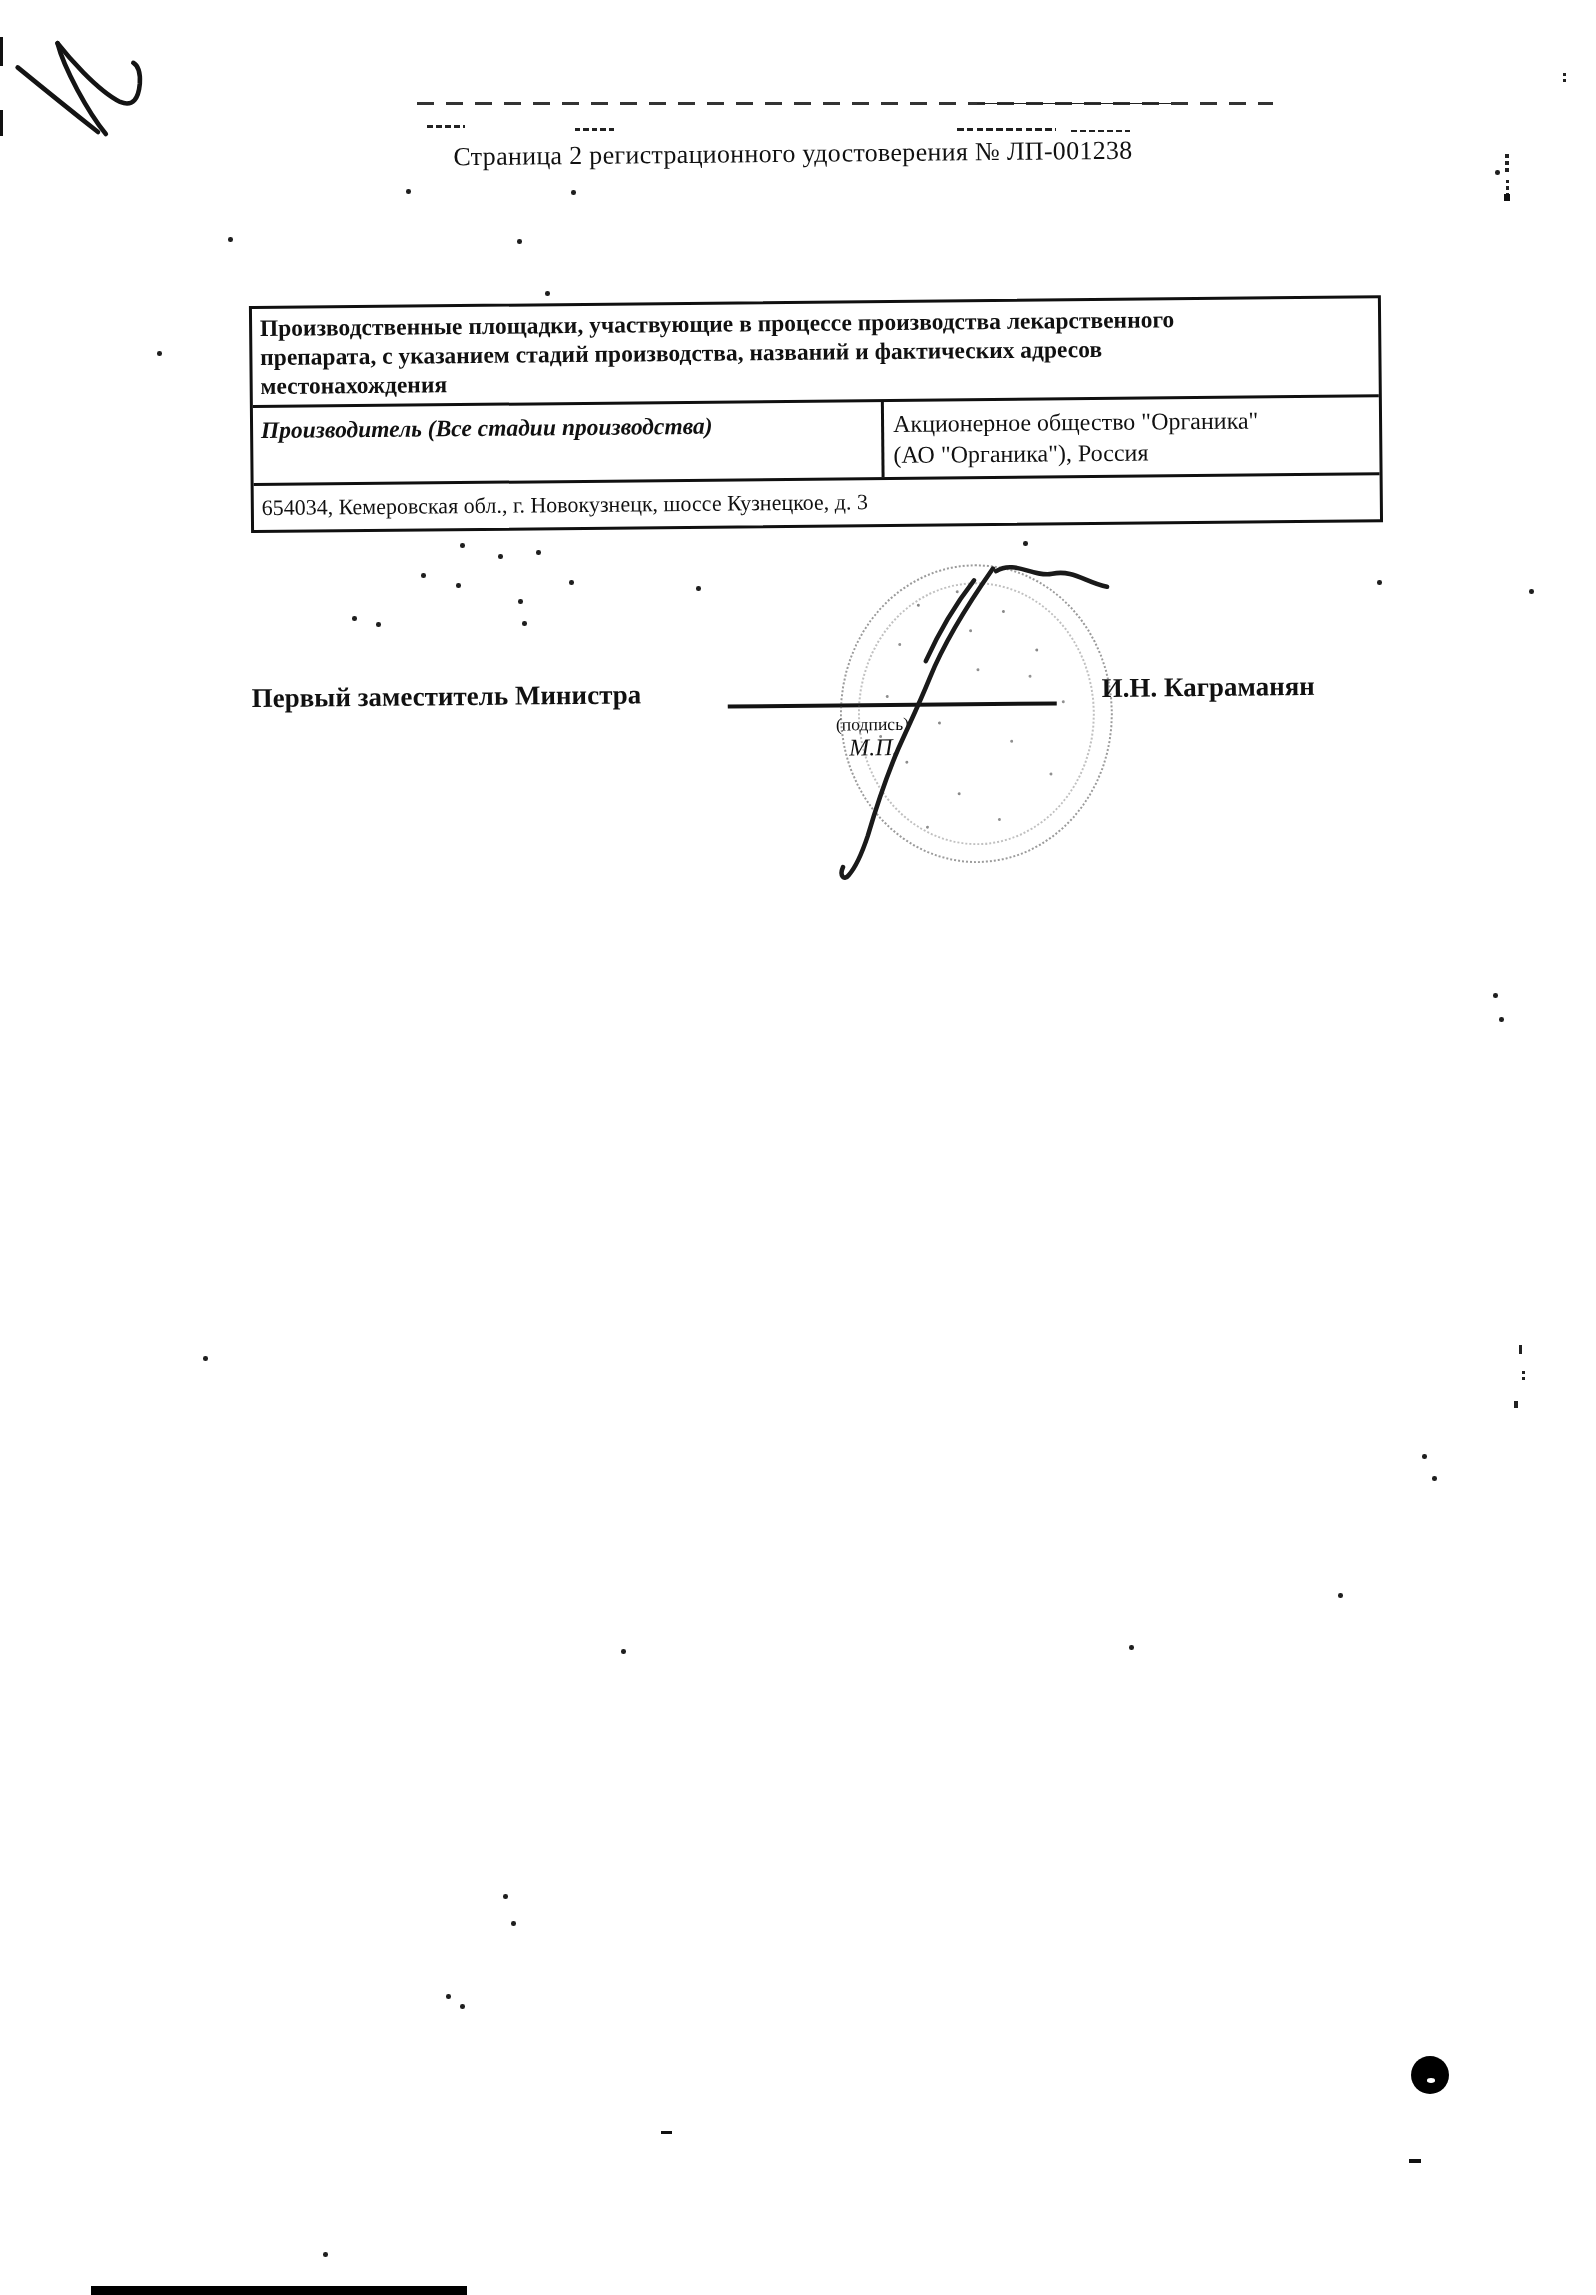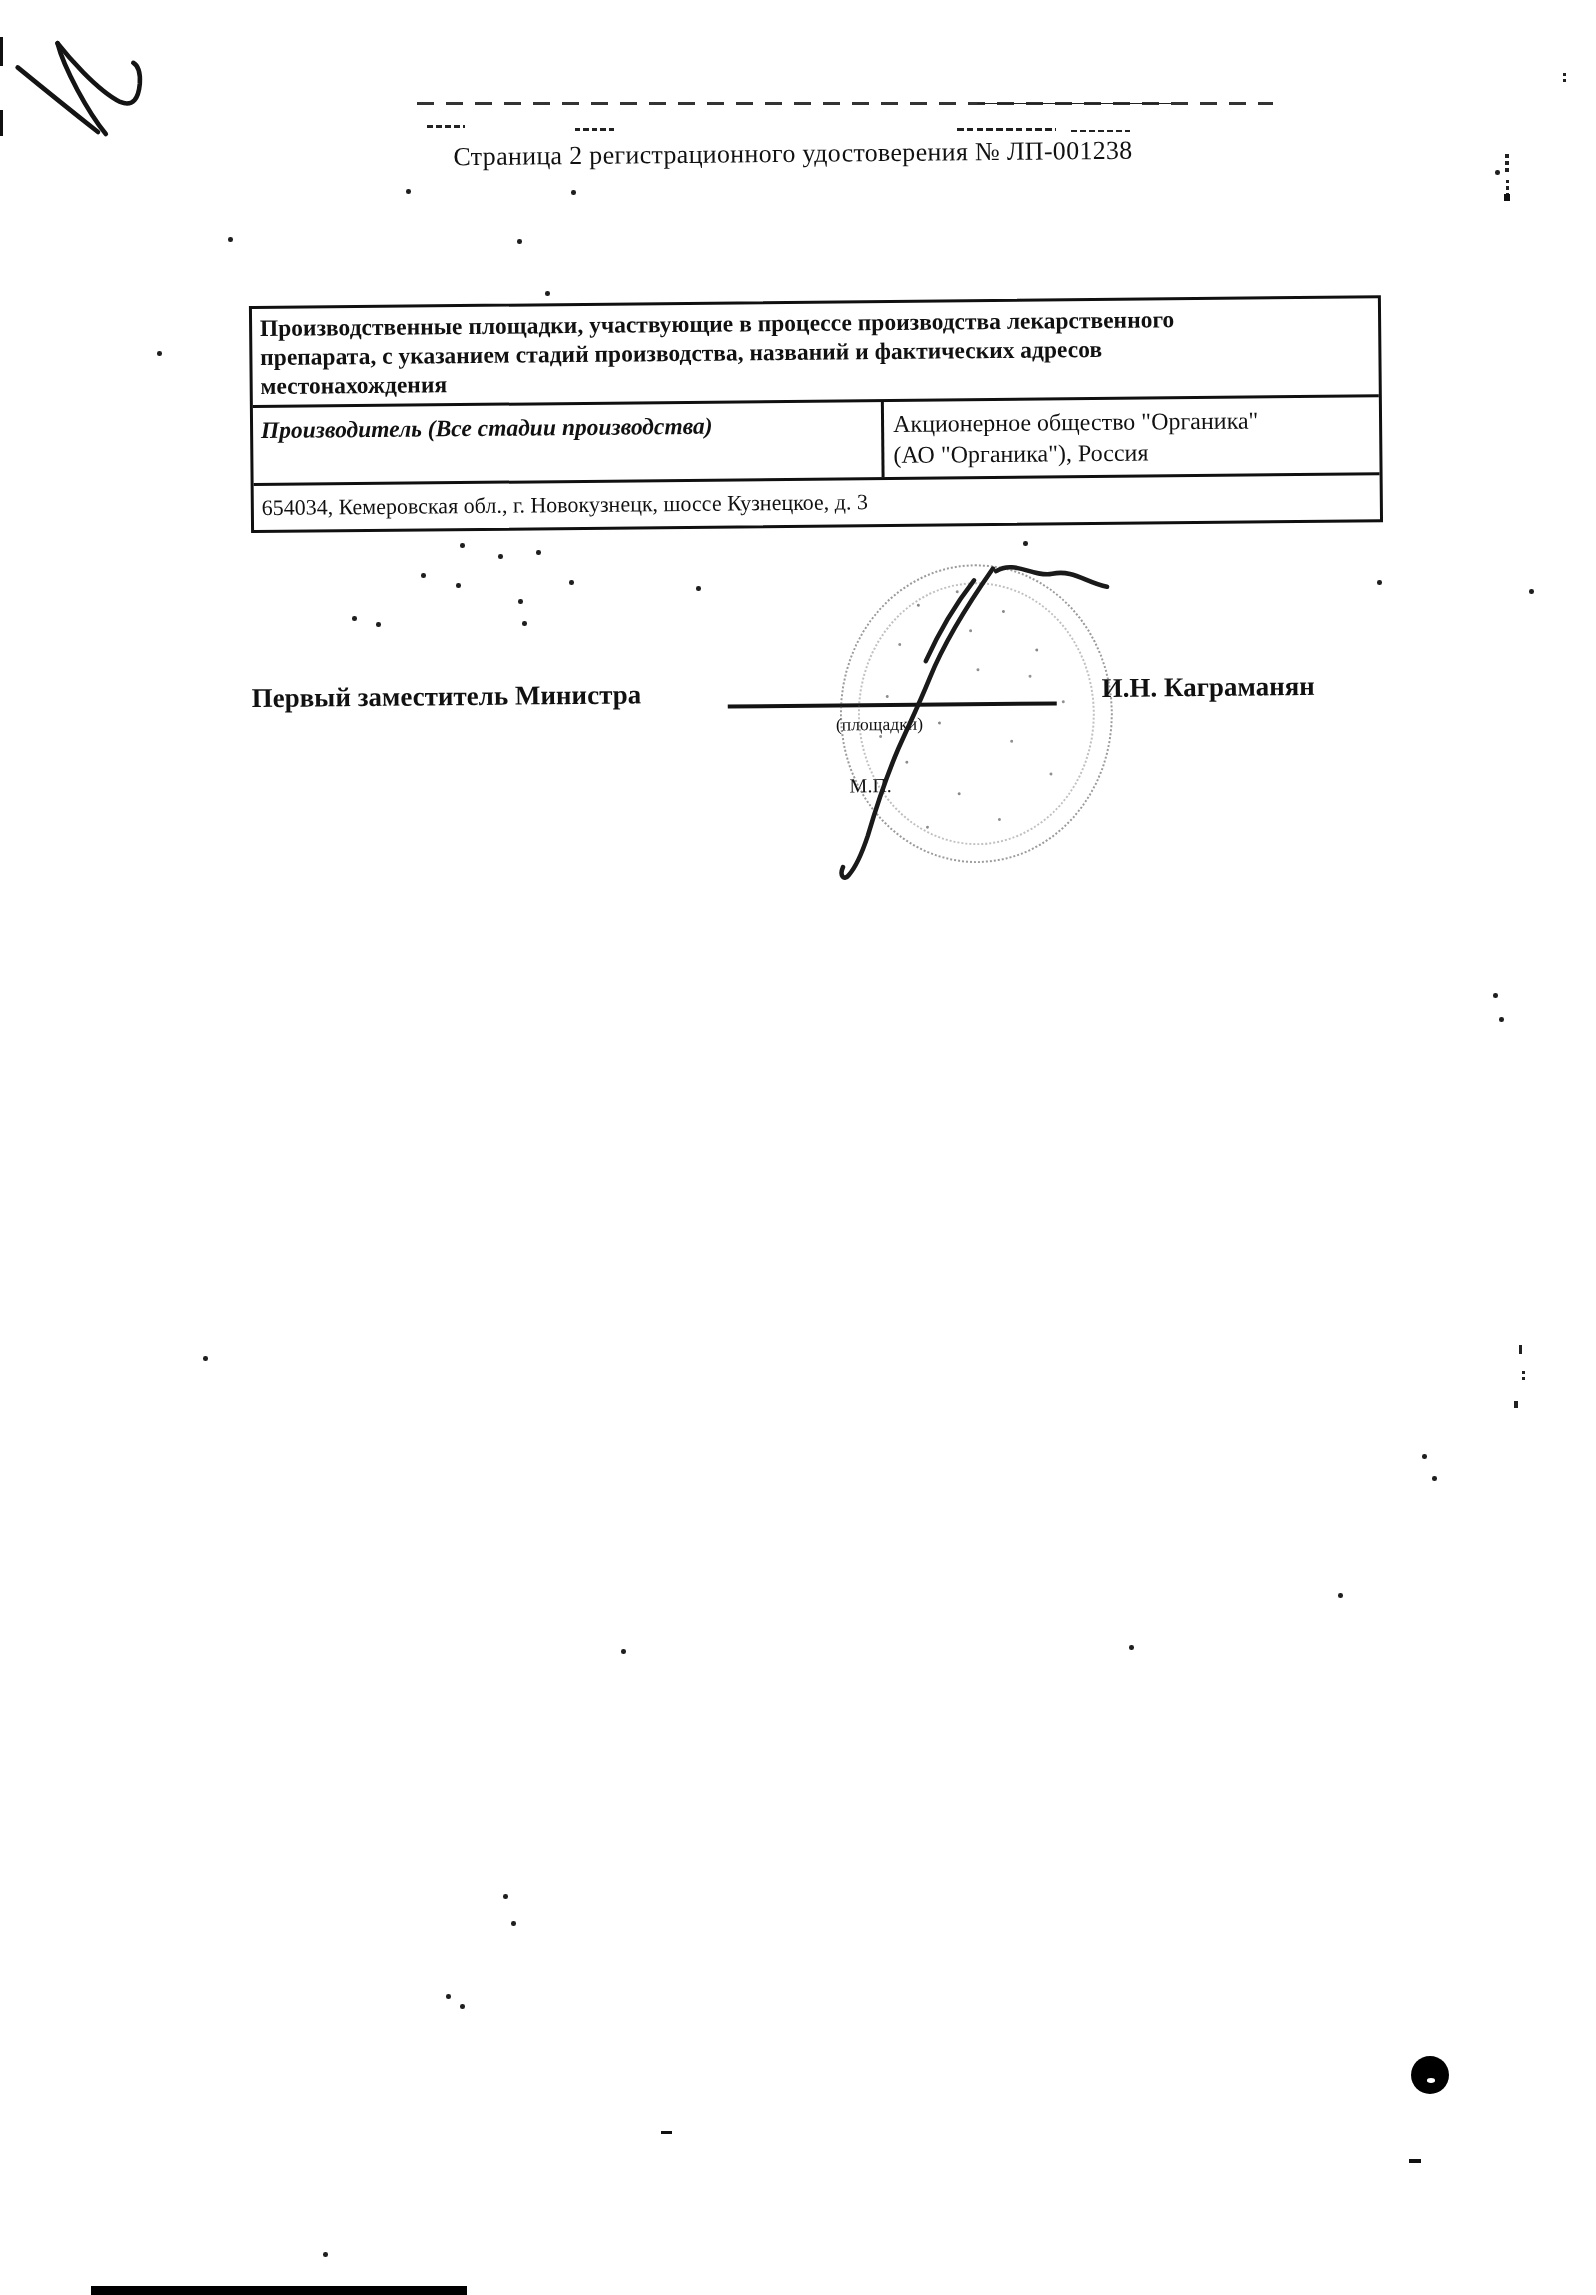--- a/index.html
+++ b/index.html
@@ -48,21 +48,21 @@
   }
   .t-c2 { flex: 1; padding: 6.5px 9px; font-size: 24px; line-height: 31px; }
   .t-c2 span { display: block; white-space: nowrap; }
   .t-row3 { padding: 7.8px 7.8px 9px 7.8px; font-size: 22px; line-height: 27px; white-space: nowrap; }
 
   
   .sig-title  { position: absolute; left: 249px;  top: 678px; font-size: 27px; font-weight: bold; white-space: nowrap; }
   .sig-name   { position: absolute; left: 1099px; top: 676px; font-size: 27px; font-weight: bold; white-space: nowrap; }
   .sig-line   { position: absolute; left: 725px; top: 704px; width: 329px; height: 3.9px; background: #131313; }
   .sig-caption{ position: absolute; left: 833px; top: 715px; font-size: 17.6px; white-space: nowrap; }
-  .seal-abbr  { position: absolute; left: 846px; top: 775px; font-size: 20px; white-space: nowrap; }
+  .seal-abbr  { position: absolute; left: 846px; top: 735px; font-size: 24px; white-space: nowrap; font-style: italic; }
 
   
   .stamp { position: absolute; left: 837px; top: 566px; width: 273px; height: 299px; }
   .stamp-ring-outer {
     position: absolute; inset: 0; border: 2.6px dotted #4b4b4b;
     border-radius: 50%; opacity: 0.55;
   }
   .stamp-ring-inner {
     position: absolute; inset: 18px; border: 2px dotted #5d5d5d;
     border-radius: 50%; opacity: 0.38;
@@ -156,21 +156,21 @@
         <span>(АО "Органика"), Россия</span>
       </div>
     </div>
     <div class="t-row3">654034, Кемеровская обл., г. Новокузнецк, шоссе Кузнецкое, д. 3</div>
   </div>
 
   <div class="sig-title">Первый заместитель Министра</div>
 
   <div class="sig-line"></div>
 
-  <div class="sig-caption">(площадки)</div>
+  <div class="sig-caption">(подпись)</div>
 
   <div class="seal-abbr">М.П.</div>
 
   <div class="sig-name">И.Н. Каграманян</div>
 
   <div class="stamp">
     <div class="stamp-ring-outer"></div>
     <div class="stamp-ring-inner"></div>
     <div class="stamp-specks"></div>
   </div>

